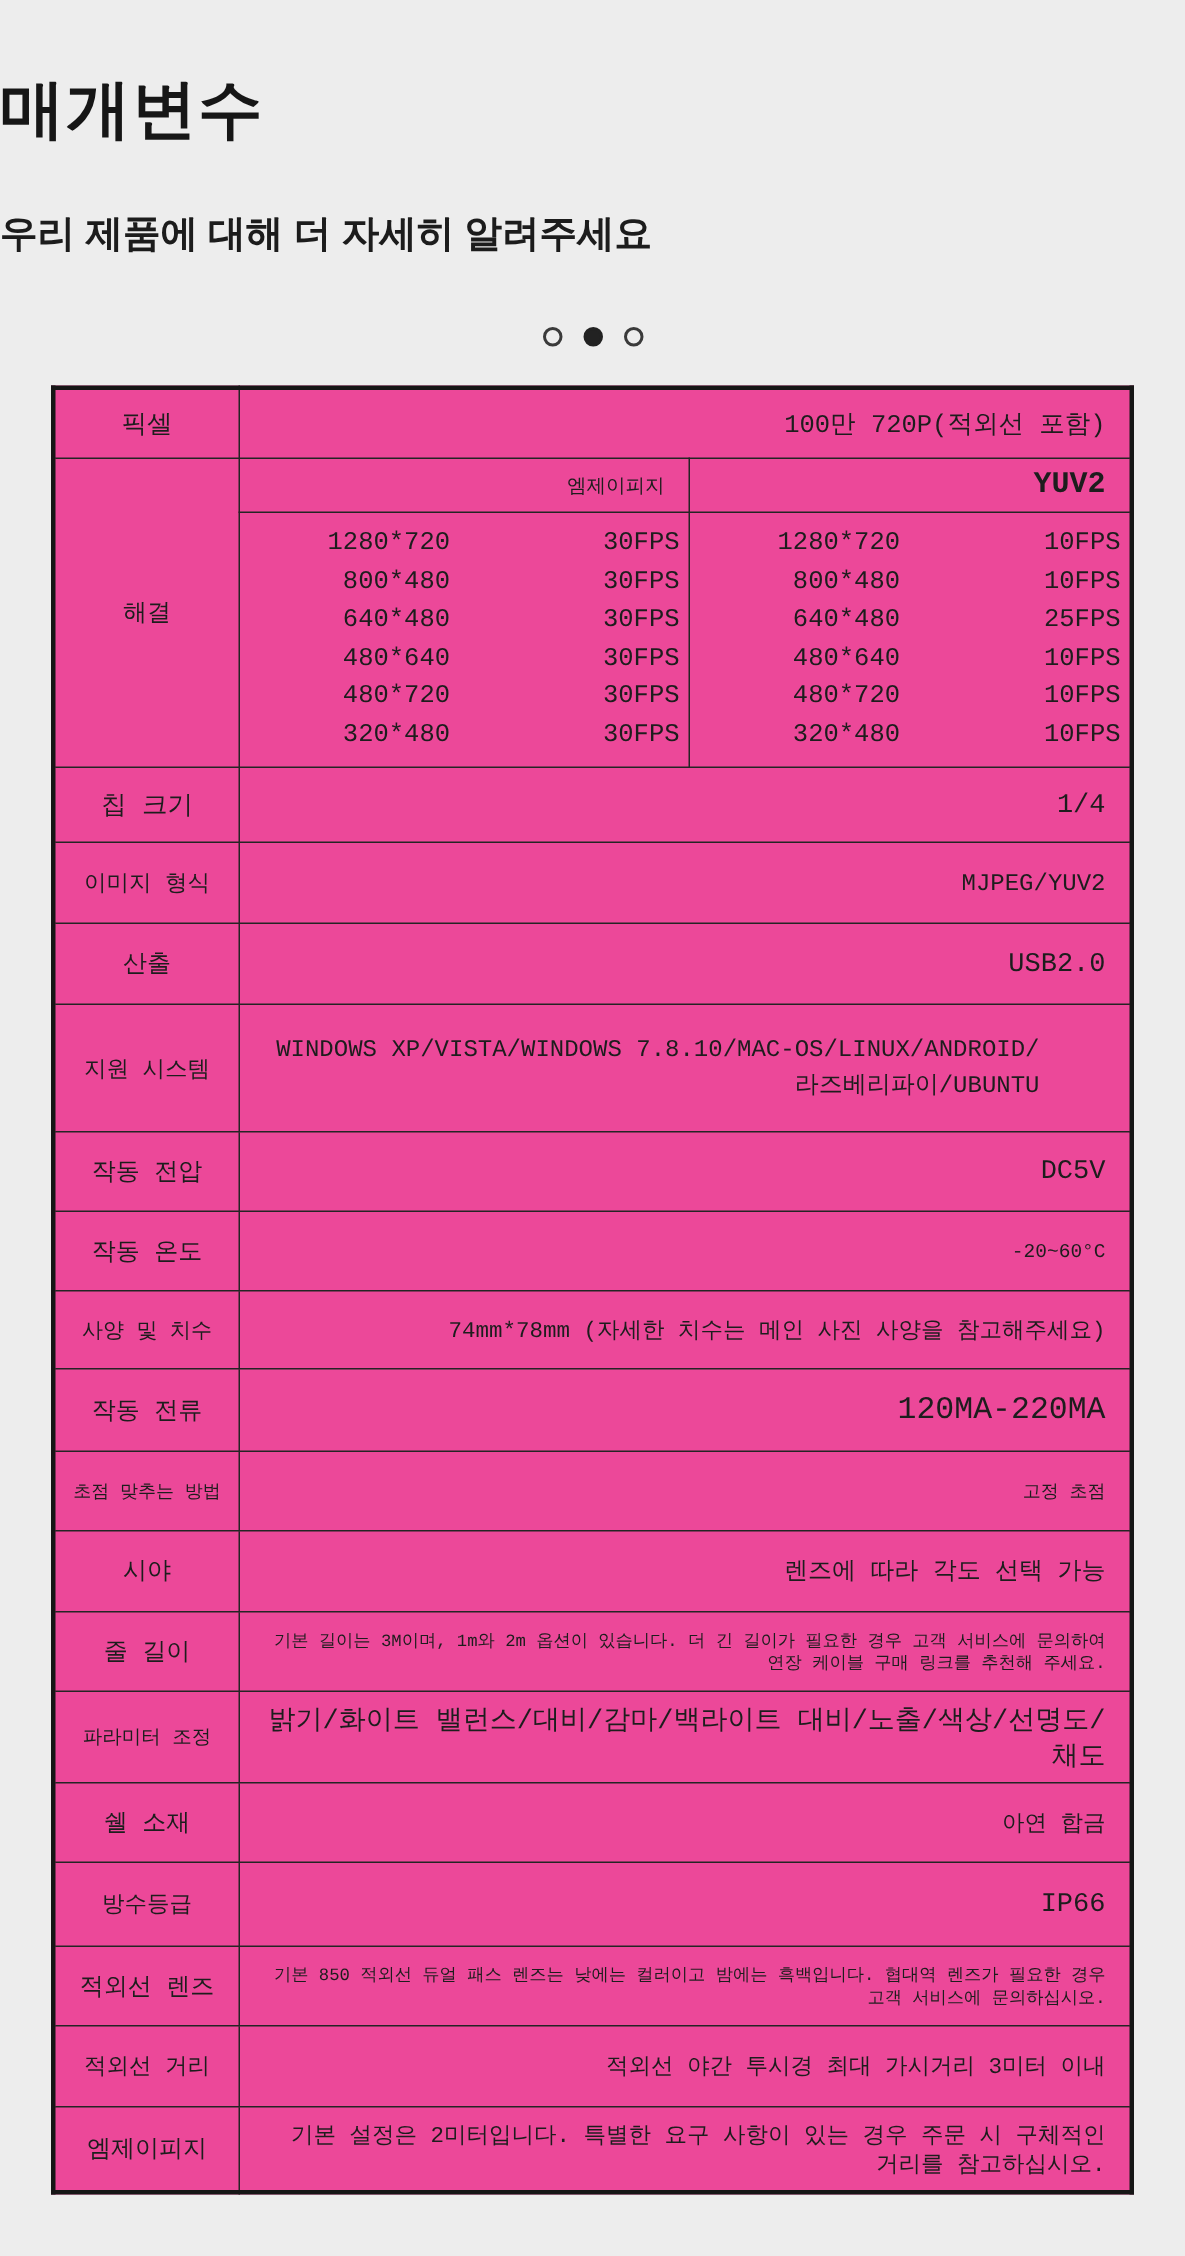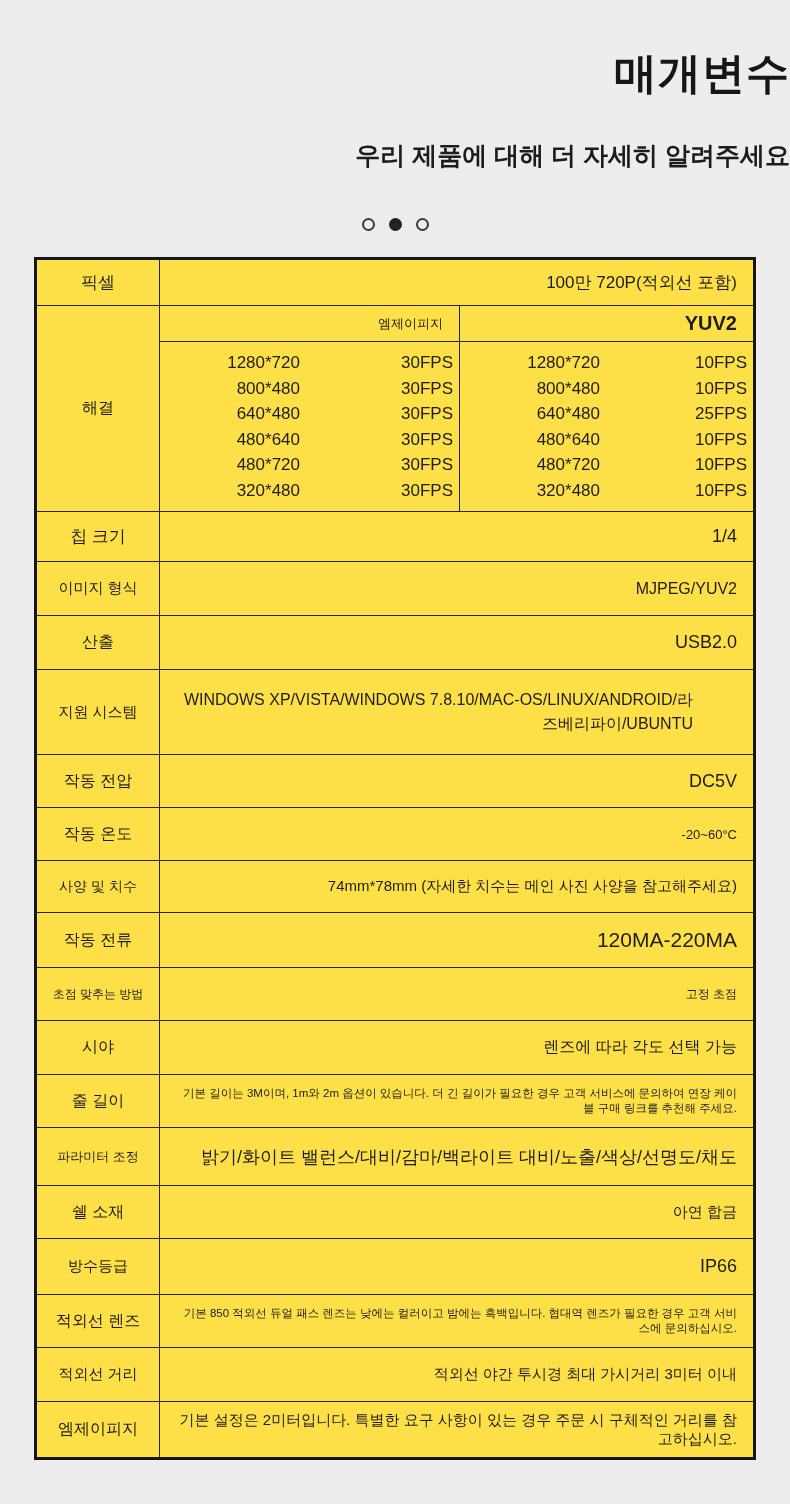--- a/index.html
+++ b/index.html
@@ -10,21 +10,21 @@
     width: 790px;
     height: 1504px;
     background: #ededed;
     font-family: "Liberation Sans", "DejaVu Sans", sans-serif;
     color: #1d1d1d;
     overflow: hidden;
   }
   
   .header {
     padding-top: 50px;
-    text-align: right;
+    text-align: left;
   }
   .title-back {
     font-size: 43px;
     font-weight: 700;
     line-height: 1.1;
     letter-spacing: 1px;
     color: #161616;
   }
   .title-front {
     font-size: 52px;
@@ -60,21 +60,22 @@
   .dot.active {
     background: #222222;
     border-color: #222222;
   }
   
   .spec-table {
     width: 719px;
     margin: 26px auto 0 auto;
     border-collapse: collapse;
     table-layout: fixed;
-    background: #fde047;
+    background: #ec4899;
+    font-family: Liberation Mono, monospace;
   }
   .spec-table, .spec-table th, .spec-table td {
     border: 1px solid #242424;
   }
   .spec-table {
     border: 3px solid #161616;
   }
   .spec-table th {
     font-weight: 500;
     text-align: center;

